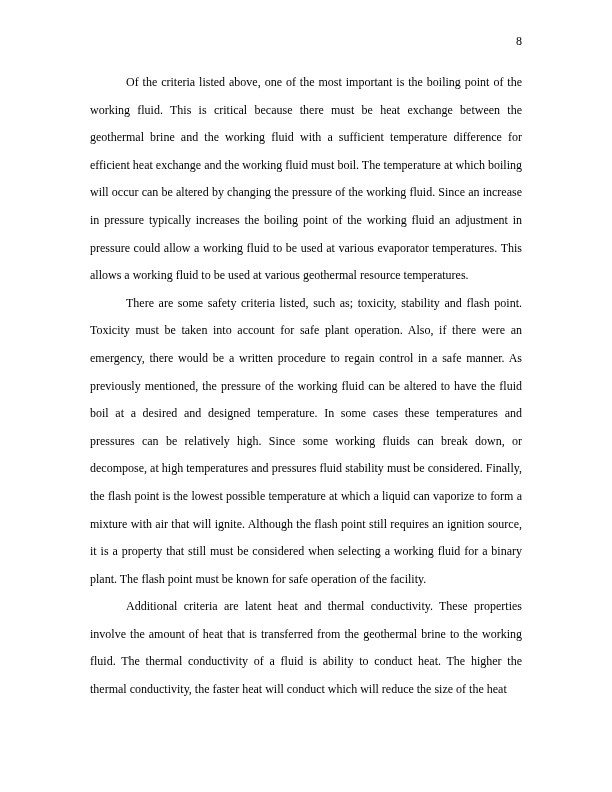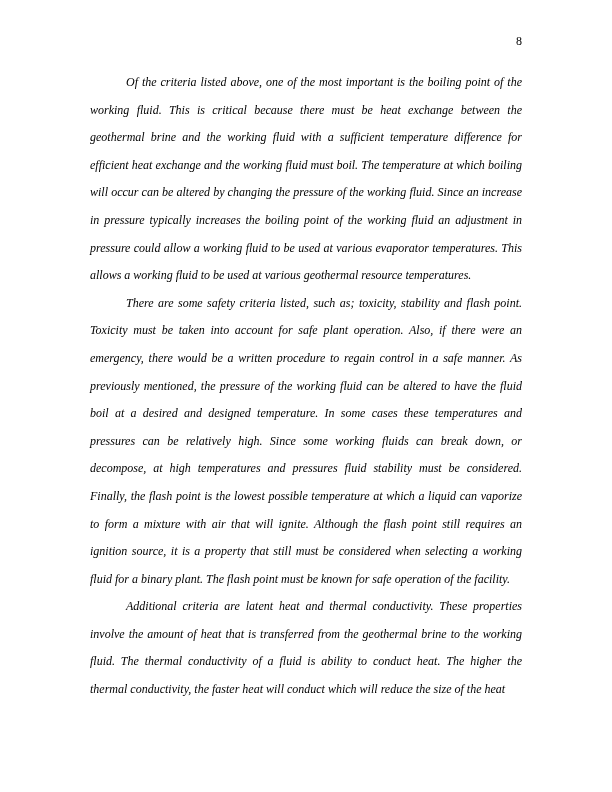--- a/index.html
+++ b/index.html
@@ -22,21 +22,20 @@
     font-size: 12px;
     line-height: 14px;
   }
   .body-text {
     position: absolute;
     top: 69px;
     left: 90px;
     width: 432px;
     font-size: 12px;
     line-height: 27.6px;
-    font-style: italic;
   }
   .para {
     margin: 0;
     text-align: justify;
     text-indent: 36px;
   }
 </style>
 </head>
 <body>
 

